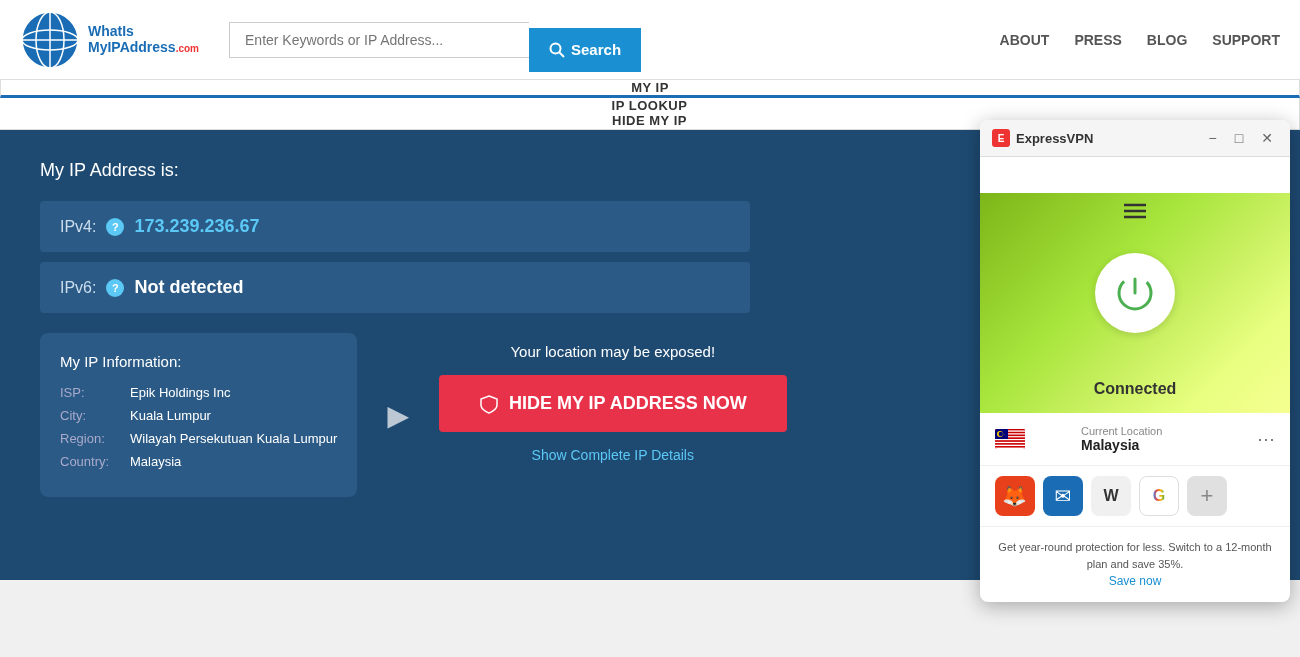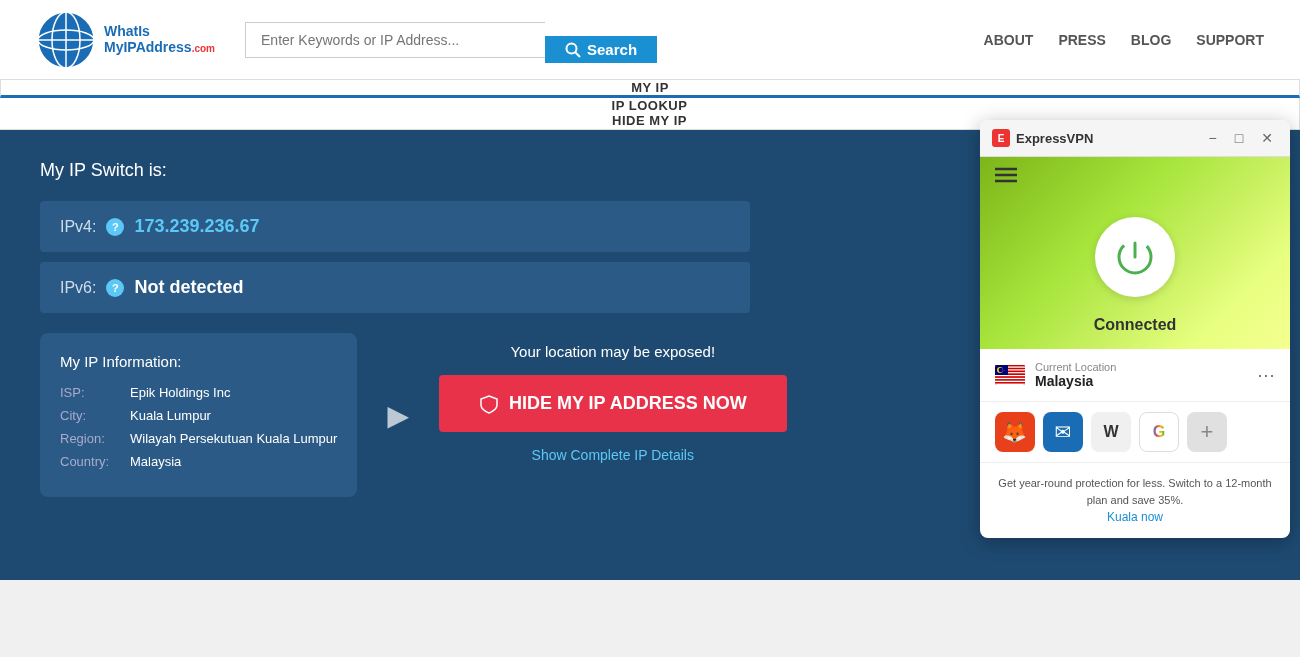--- a/index.html
+++ b/index.html
@@ -4,21 +4,21 @@
   <style>
     * { box-sizing: border-box; margin: 0; padding: 0; }
     body { font-family: Arial, sans-serif; background: #f0f0f0; width: 1300px; height: 657px; overflow: hidden; position: relative; }
 
     
     .header {
       background: #fff;
       height: 80px;
       display: flex;
       align-items: center;
-      padding: 0 36px;
+      padding: 0 20px;
       border-bottom: 1px solid #ddd;
     }
     .logo-area {
       display: flex;
       align-items: center;
       gap: 8px;
       margin-right: 30px;
     }
     .logo-globe {
       width: 60px;
@@ -39,21 +39,21 @@
       font-size: 14px;
       color: #7f1d1d;
       height: 36px;
       outline: none;
     }
     .search-btn {
       background: #1a8fd1;
       color: #fff;
       border: none;
       padding: 10px 20px;
-      height: 27px;
+      height: 44px;
       cursor: pointer;
       font-size: 15px;
       font-weight: bold;
       display: flex;
       align-items: center;
       gap: 6px;
       margin-top: 20px;
     }
     .header-nav {
       display: flex;
@@ -308,26 +308,27 @@
       background: none;
       border: none;
       cursor: pointer;
       color: #666;
       font-size: 14px;
       padding: 2px 5px;
     }
 
     .popup-body {
       background: linear-gradient(135deg, #7cb518 0%, #a8e63d 40%, #c8f060 60%, #e8ff80 80%, #f5ff90 100%);
-      height: 192px;
+      height: 220px;
       display: flex;
       flex-direction: column;
-      align-items: flex-start;
+      align-items: center;
       padding: 10px 15px;
       position: relative;
+      margin-top: 36px;
     }
     .popup-menu-icon {
       color: #333;
       font-size: 16px;
       cursor: pointer;
       margin-bottom: 10px;
     }
     .popup-power-btn {
       width: 80px;
       height: 80px;
@@ -375,20 +376,21 @@
     }
     .flag-my {
       background: repeating-linear-gradient(
         to bottom,
         #cc0001 0px, #cc0001 10px,
         #fff 10px, #fff 20px
       );
     }
     .location-info {
       flex: 1;
+      margin-left: 46px;
     }
     .current-location-label {
       color: #888;
       font-size: 11px;
     }
     .current-location-value {
       color: #222;
       font-size: 14px;
       font-weight: bold;
     }
@@ -500,21 +502,21 @@
   </div>
   <div class="nav-item">
     <span>TOOLS ▾</span>
   </div>
   <div class="nav-item">
     <span>LEARN ▾</span>
   </div>
 </div>
 
 <div class="main-content">
-  <div class="ip-label">My IP Switch is:</div>
+  <div class="ip-label">My IP Address is:</div>
 
   <div class="ip-box">
     <span style="color:#cde; font-size:16px;">IPv4:</span>
     <span class="info-icon">?</span>
     <a href="#" class="ip-link">173.239.236.67</a>
   </div>
 
   <div class="ip-box">
     <span style="color:#cde; font-size:16px;">IPv6:</span>
     <span class="info-icon">?</span>
@@ -662,15 +664,15 @@
     <div class="shortcut-icon shortcut-mail">✉</div>
     <div class="shortcut-icon shortcut-wiki">W</div>
     <div class="shortcut-icon shortcut-google">
       <span style="font-weight:bold; font-size:16px; background: linear-gradient(to right, #4285f4, #ea4335, #fbbc05, #34a853); -webkit-background-clip:text; -webkit-text-fill-color:transparent;">G</span>
     </div>
     <div class="shortcut-icon shortcut-add">+</div>
   </div>
 
   <div class="popup-promo">
     <span>Get year-round protection for less. Switch to a 12-month plan and save 35%.</span><br>
-    <a href="#" class="promo-save-link">Kuala now</a>
+    <a href="#" class="promo-save-link">Save now</a>
   </div>
 </div>
 
 </body></html>

